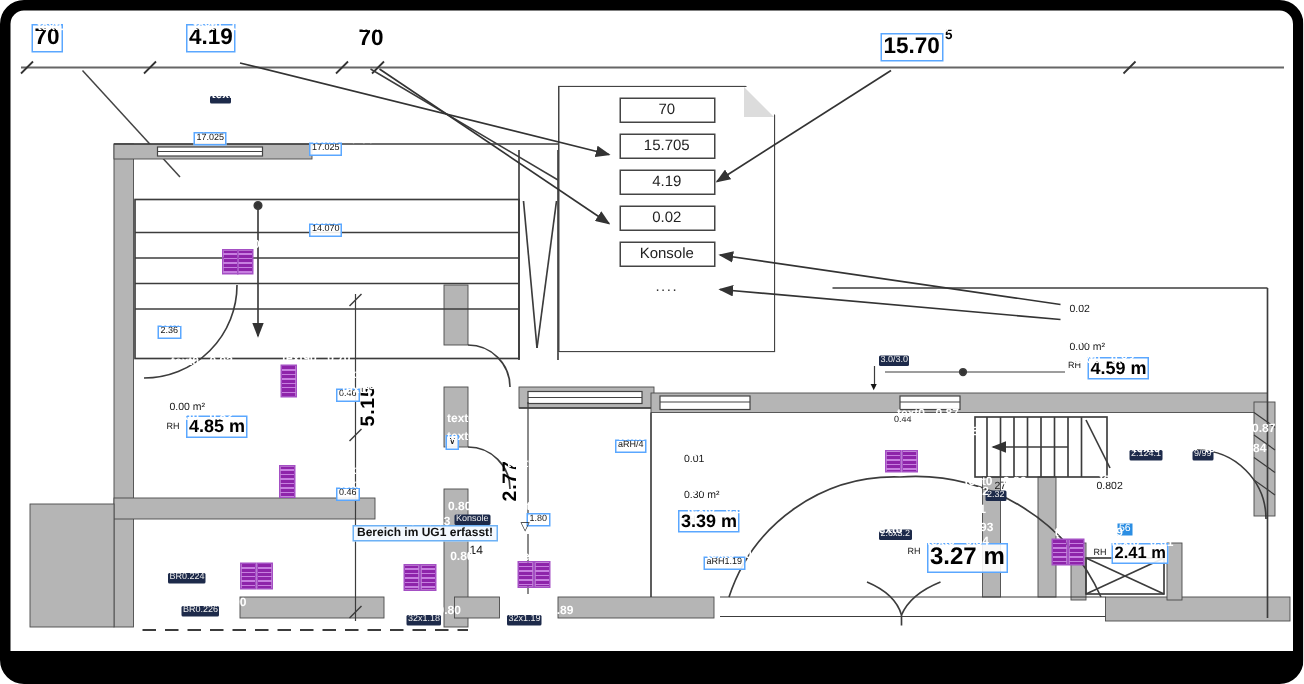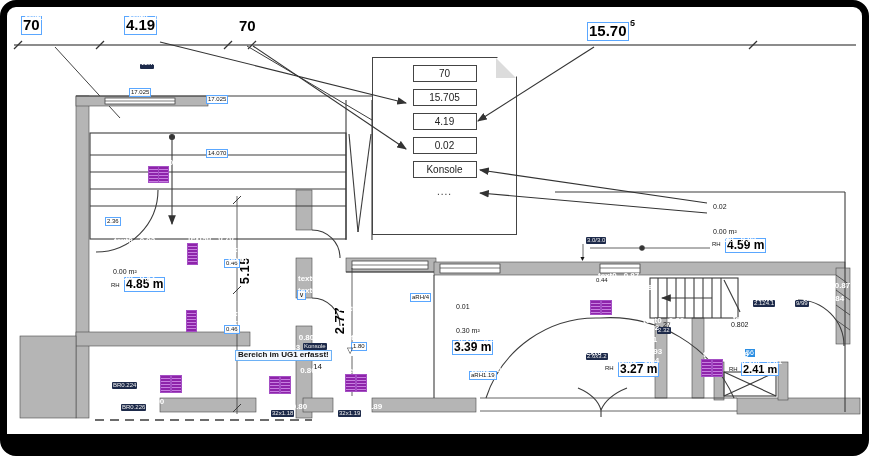--- a/index.html
+++ b/index.html
@@ -291,21 +291,21 @@
     </div>
     <div class="ghost dark" style="left: 657px; top: 327px; font-size: 6px;">
       <span>2.32</span>
     </div>
     <div class="ghost" style="left: 663px; top: 321px; font-size: 7px;">
       <span>27</span>
     </div>
     <div class="ghost" style="left: 605px; top: 365px; font-size: 6px;">
       <span>RH</span>
     </div>
-    <div class="ghost big boxed" style="left: 618px; top: 362px; font-size: 12px;">
+    <div class="ghost big boxed" style="left: 618px; top: 362px; font-size: 16px;">
       <span>3.27 m</span>
     </div>
     <div class="ghost dark" style="left: 586px; top: 353px; font-size: 6px;">
       <span>2.6x3.2</span>
     </div>
     <div class="ghost dark" style="left: 753px; top: 300px; font-size: 6px;">
       <span>2.124.1</span>
     </div>
     <div class="ghost dark" style="left: 795px; top: 300px; font-size: 6px;">
       <span>9/99</span>

